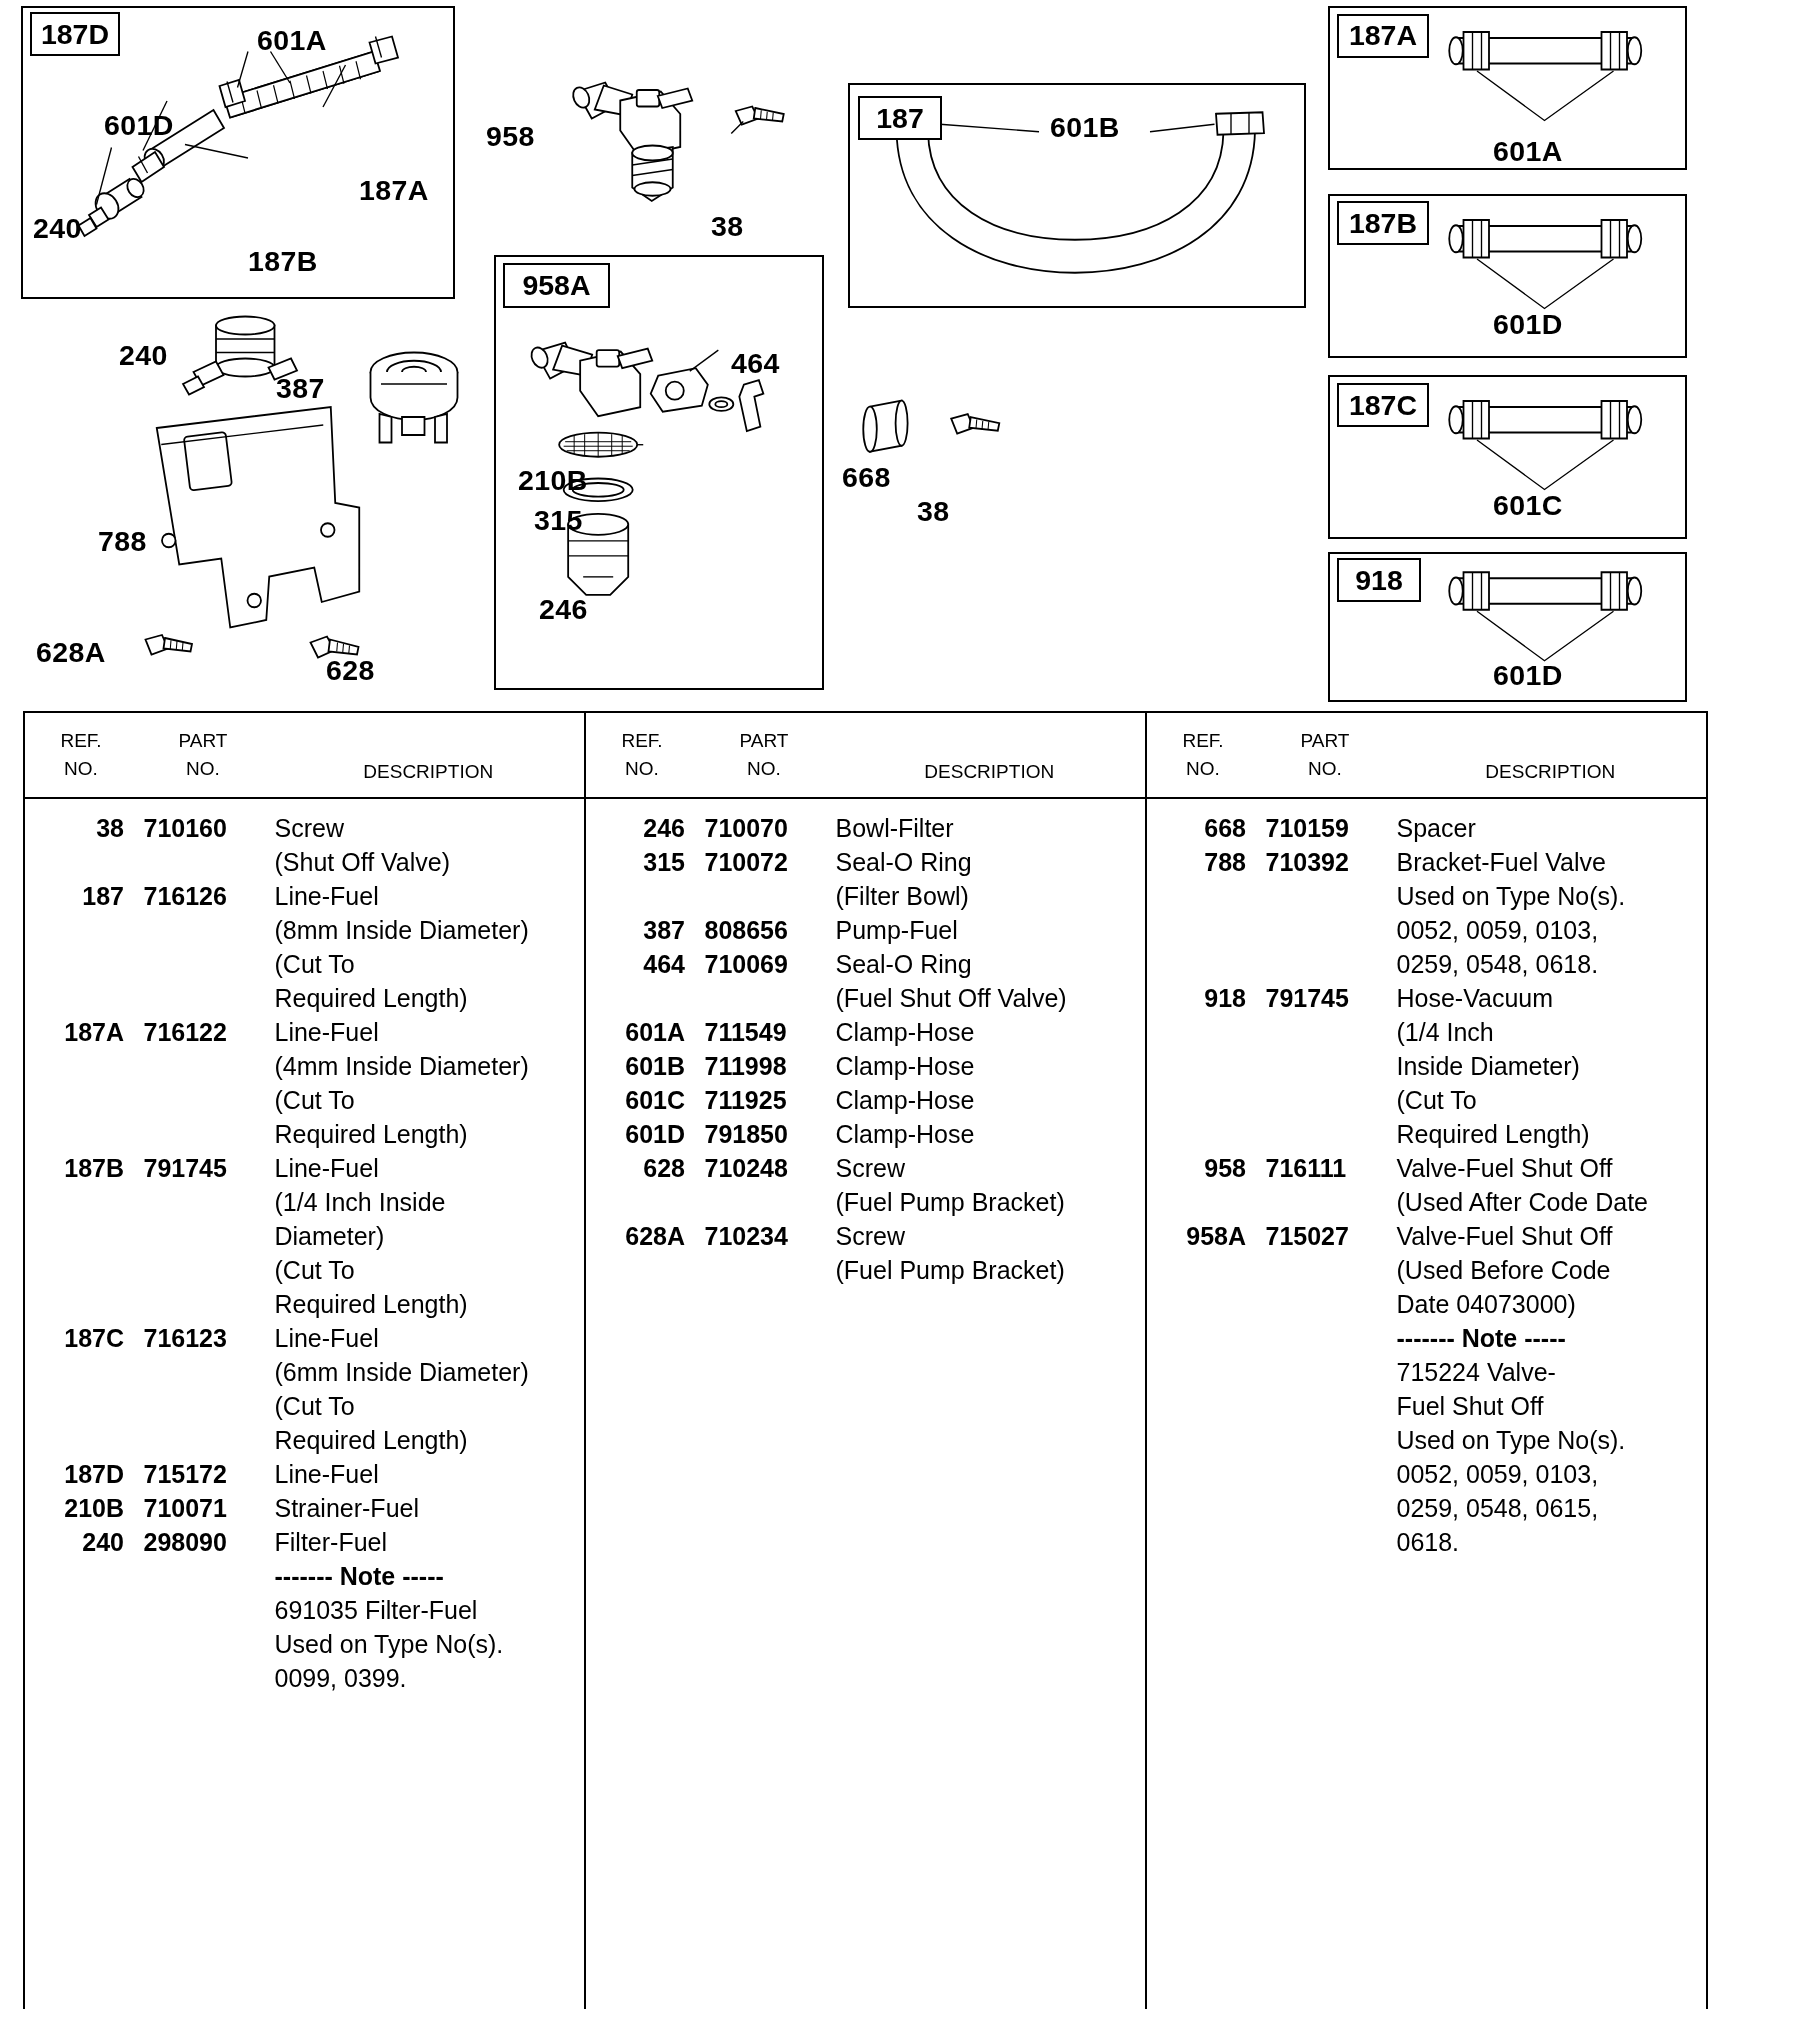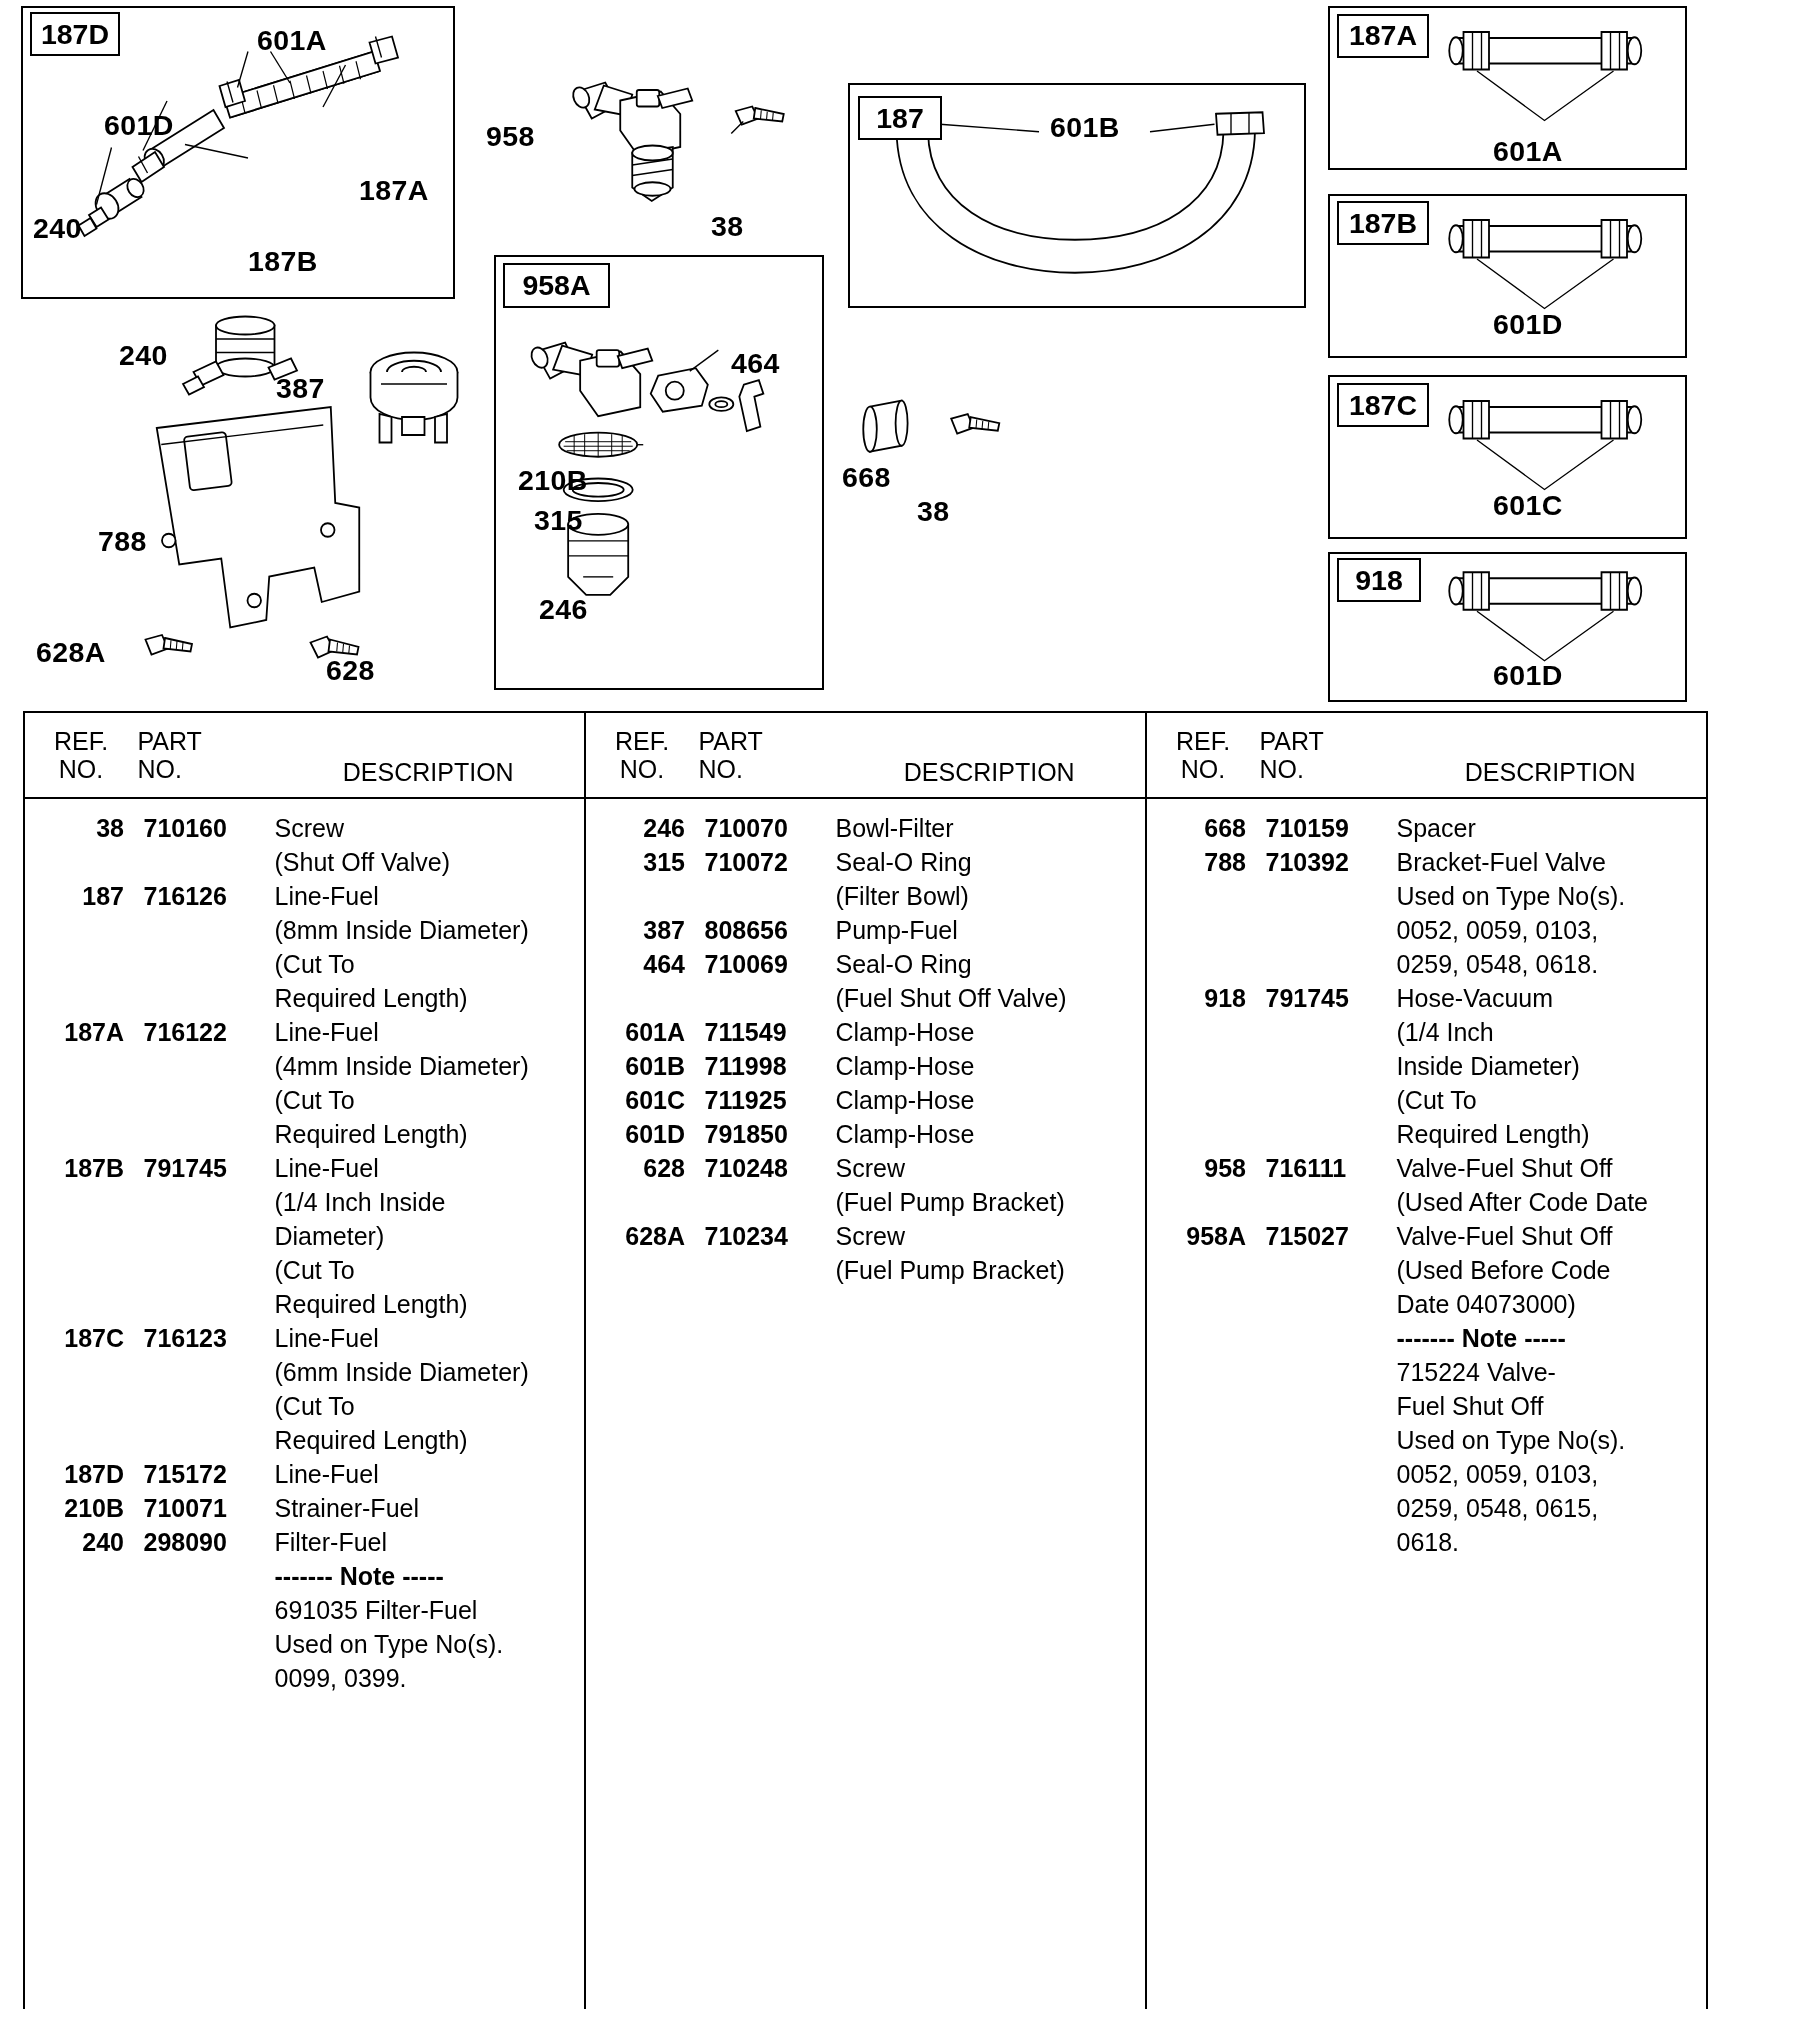--- a/index.html
+++ b/index.html
@@ -60,25 +60,25 @@
   .tbl-col {
     position:relative;
     height:100%;
   }
   .tbl-col.c1 { width:561px; border-right:2.3px solid #000; }
   .tbl-col.c2 { width:561px; border-right:2.3px solid #000; }
   .tbl-col.c3 { width:559px; }
   .hdr {
     display:flex;
     padding-top:13.5px;
-    font-size:25px;
+    font-size:19px;
     line-height:28.5px;
   }
   .hdr .h-ref { width:113px; text-align:center; }
-  .hdr .h-part { width:131px; }
+  .hdr .h-part { width:131px; text-align:center; }
   .hdr .h-desc { flex:1; text-align:center; padding-left:4.5px; }
   .hdr-rule {
     height:2.3px;
     background:#000;
     margin:10.5px 0 0 0;
   }
   .rows { padding-top:12px; }
   .row {
     display:flex;
     font-size:25px;

